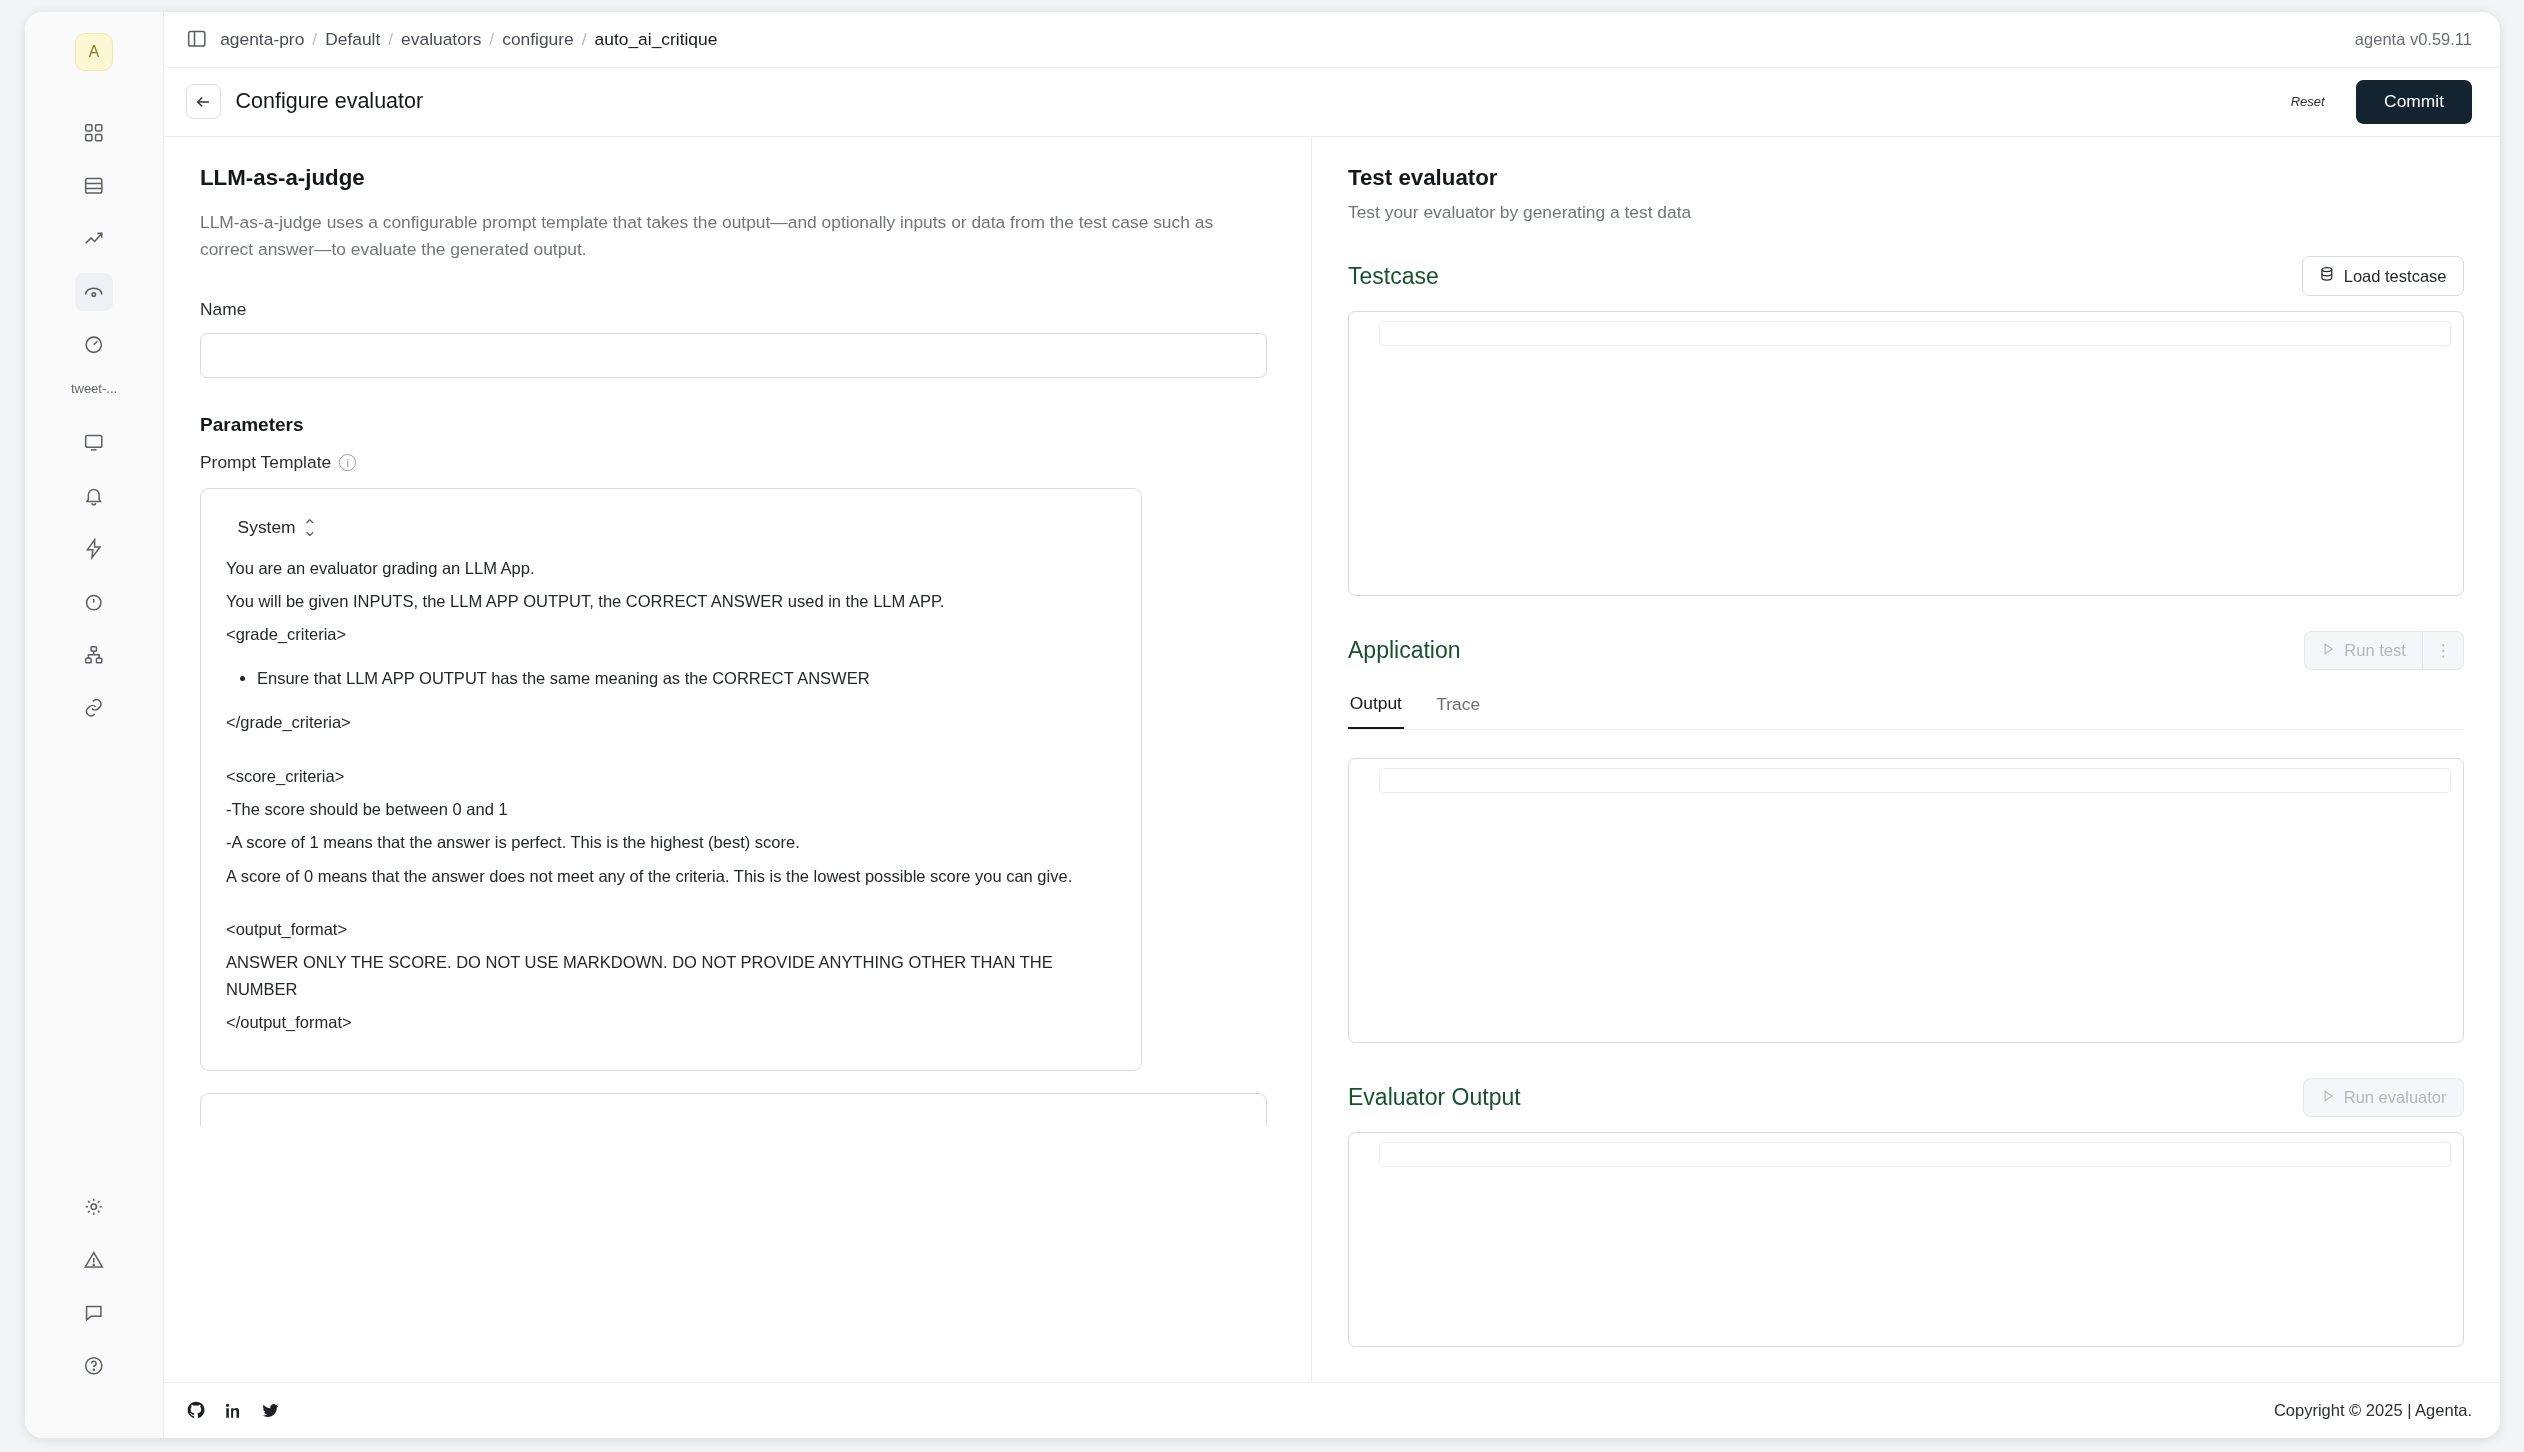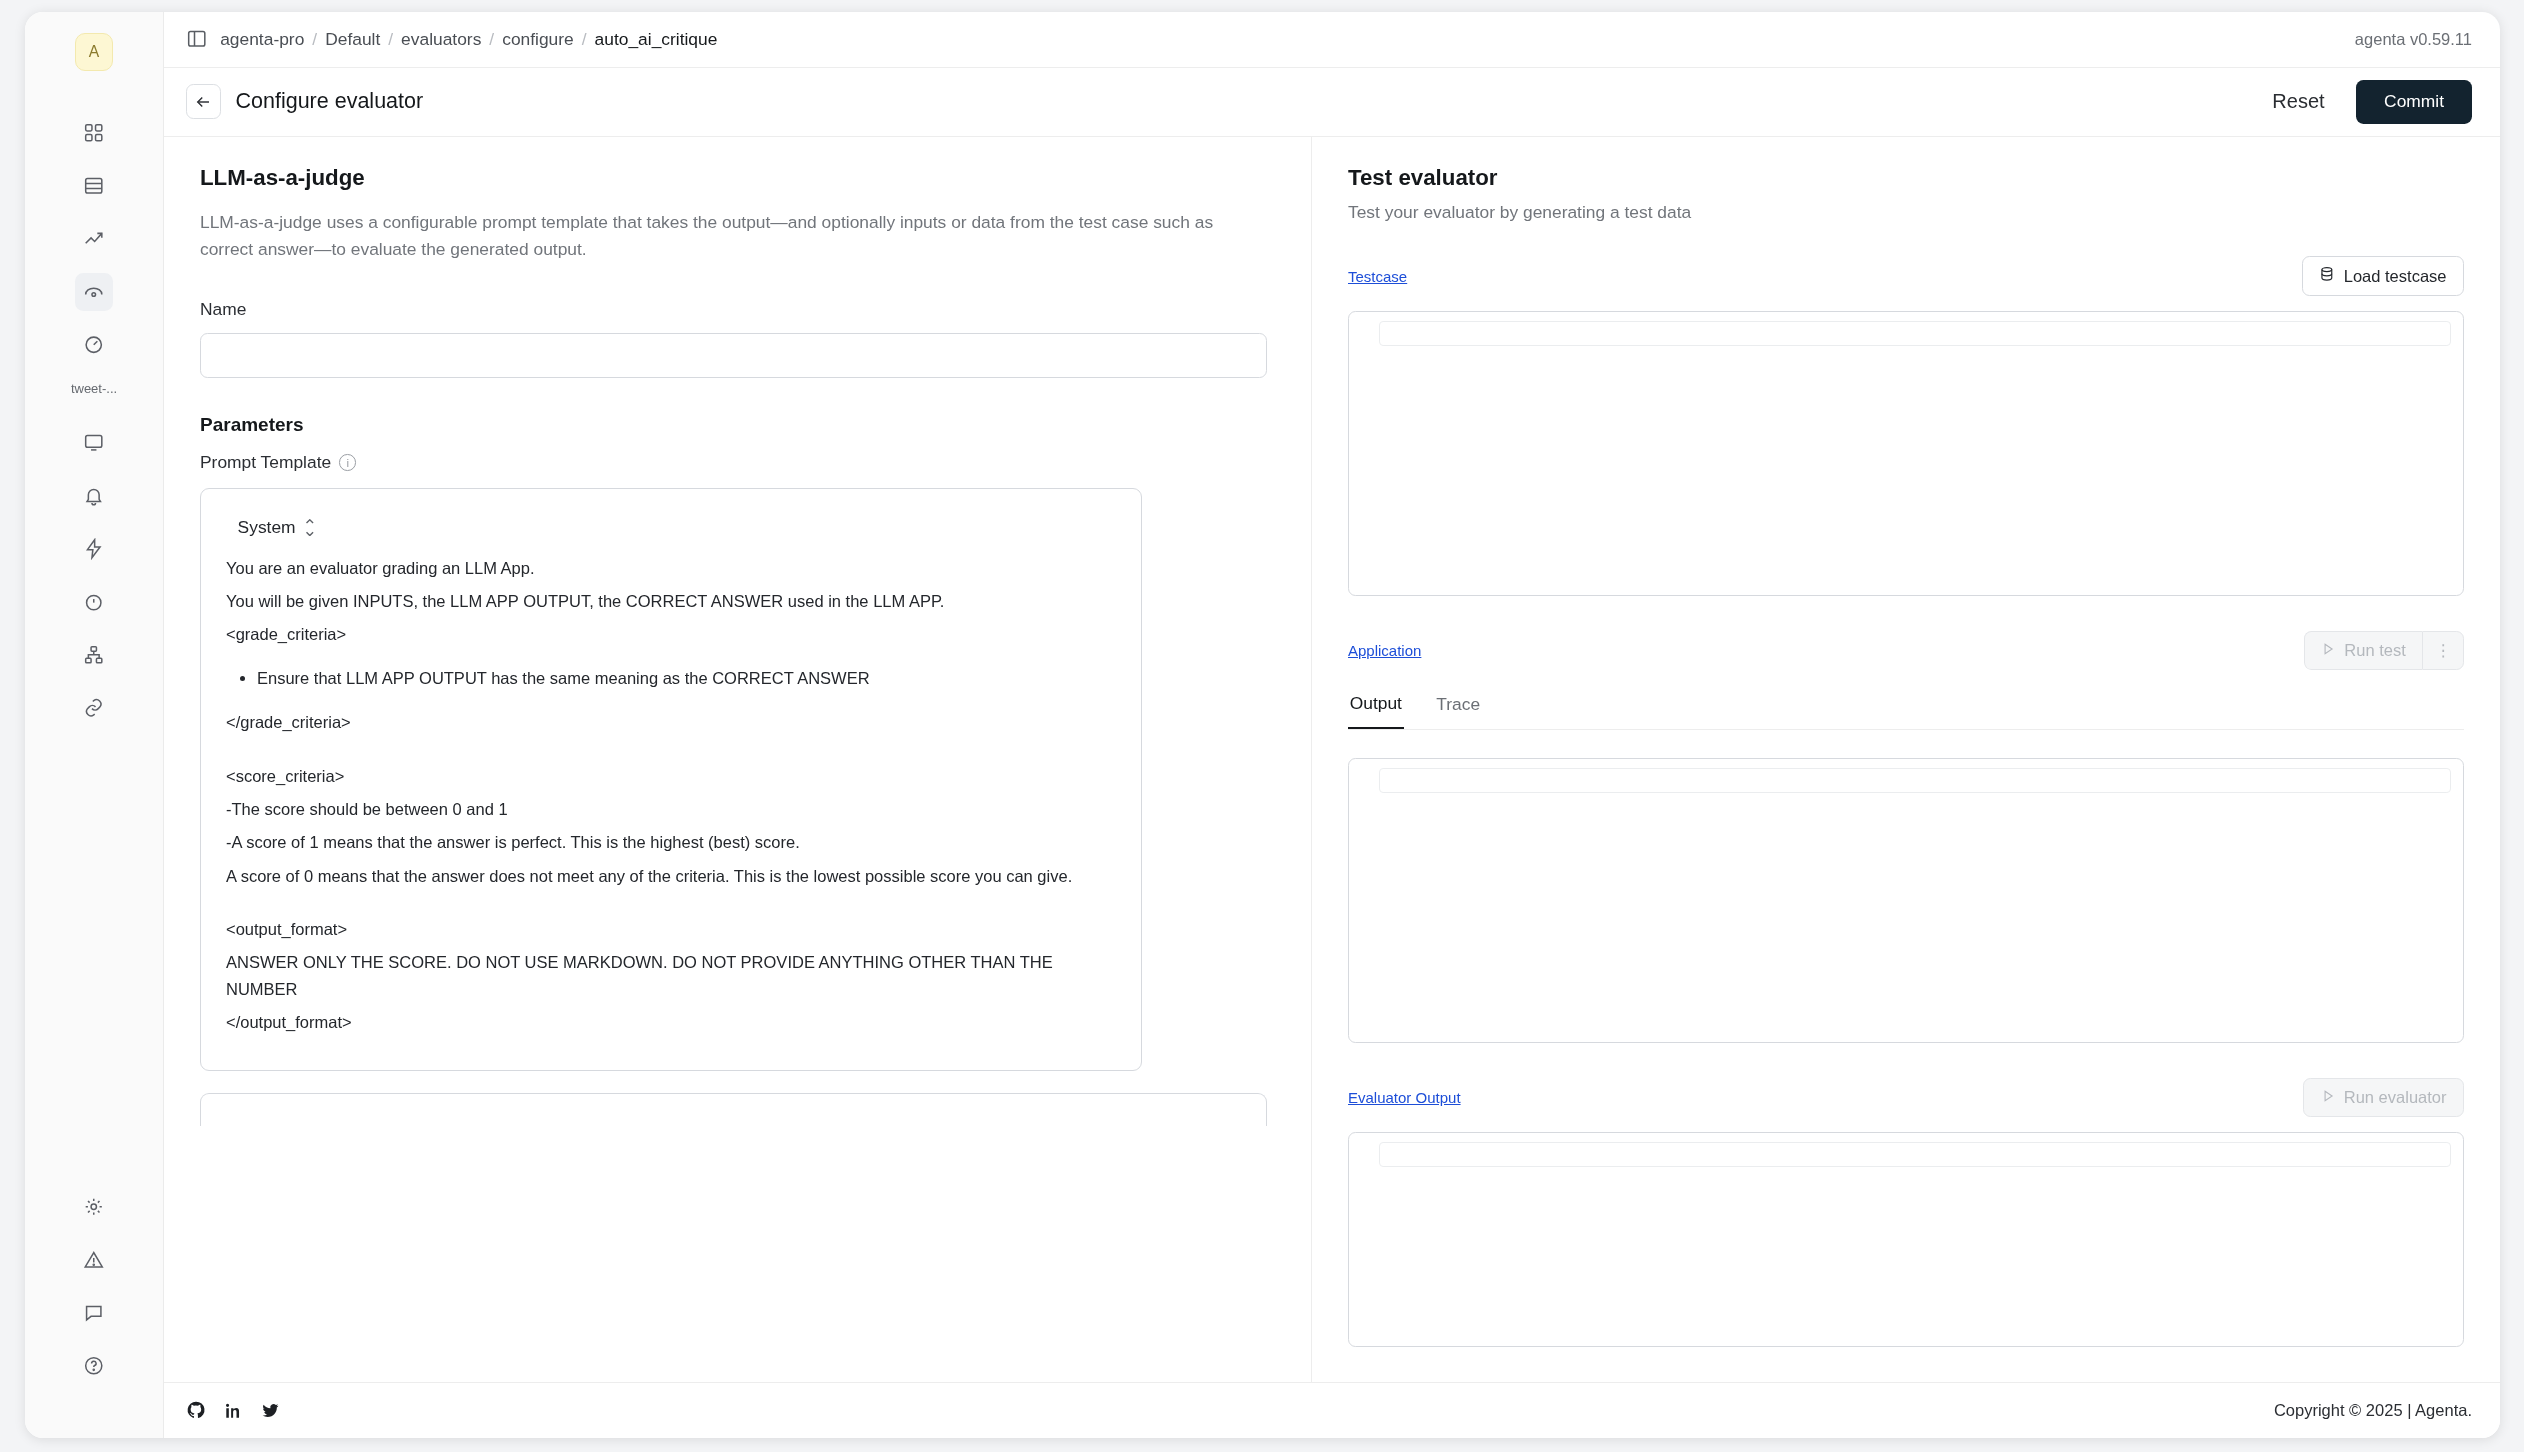--- a/index.html
+++ b/index.html
@@ -114,25 +114,26 @@
     background: #fff;
     display: flex; align-items: center; justify-content: center;
     color: #303338;
   }
   .page-title {
     font-size: 21.5px;
     color: #15181b;
   }
   .hdr-actions { margin-left: auto; display: flex; align-items: center; gap: 21.5px; }
   .reset-btn {
-    font-size: 20px;
+    font-size: 13px;
     color: #2a2d32;
     background: transparent;
     border: none;
     padding: 8.3px 10px;
+    font-style: italic;
   }
   .commit-btn {
     background: #13232f;
     color: #ffffff;
     font-size: 17.4px;
     border: none;
     border-radius: 7.4px;
     padding: 11.6px 28px;
   }
 
@@ -251,21 +252,21 @@
   }
   .right-sub {
     font-size: 17.4px;
     color: #71757b;
     margin: 0 0 33px 0;
   }
   .row-between {
     display: flex; align-items: center; justify-content: space-between;
     margin-bottom: 15px;
   }
-  .sm-label { font-size: 15px; color: #1d4ed8; text-decoration: underline; }
+  .sm-label { font-size: 23px; color: #14532d; }
   .btn-outline {
     display: inline-flex; align-items: center; gap: 9px;
     border: 0.8px solid #d6d9de;
     background: #fff;
     border-radius: 7.4px;
     padding: 9px 16.5px;
     font-size: 16.5px;
     color: #24272c;
   }
   .btn-disabled {

